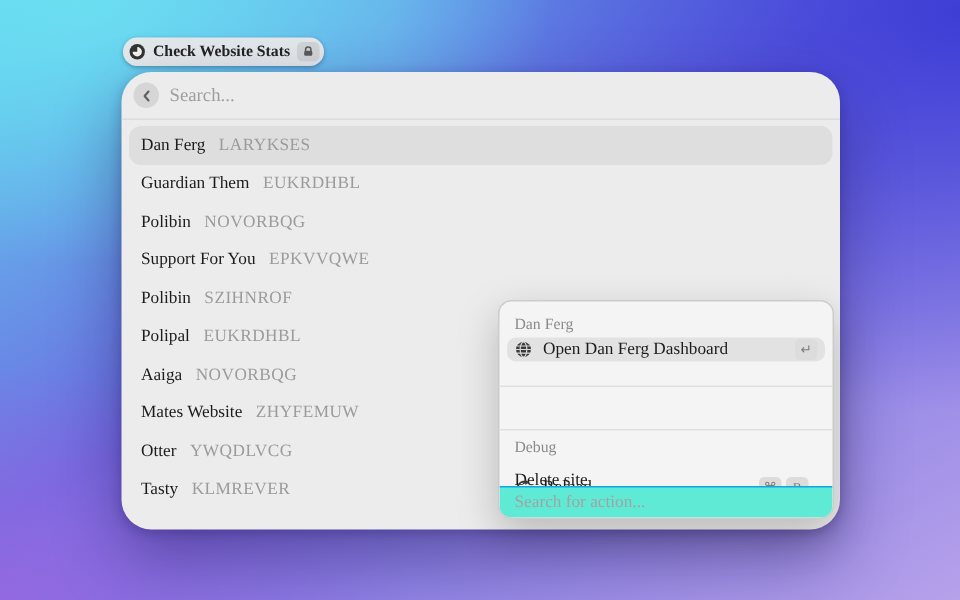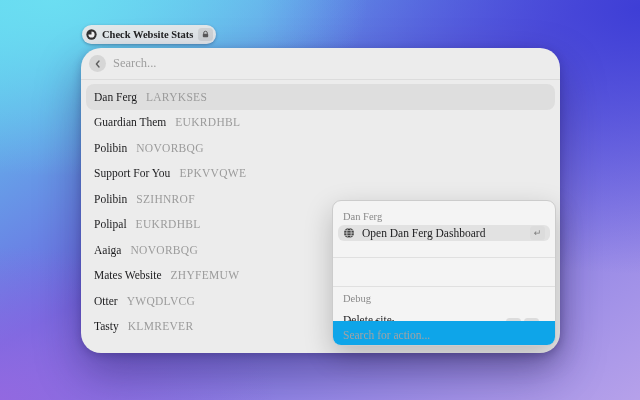--- a/index.html
+++ b/index.html
@@ -77,22 +77,22 @@
   .m-item.selected{background:#e2e2e2;}
   .m-item-label{font-size:11.5px;font-weight:500;color:#1c1c1e;white-space:nowrap;}
   .m-divider{position:absolute;left:0;right:0;height:1px;background:#e0e0e0;}
   .keycap{
     min-width:15px;height:14px;border-radius:3.5px;background:#dcdcdc;
     display:flex;align-items:center;justify-content:center;
     font-size:9px;color:#7c7c7c;padding:0 2px;box-sizing:border-box;
   }
   .m-spacer{margin-left:auto;display:flex;gap:3px;}
   .menu-footer{
-    position:absolute;left:0;right:0;bottom:0;height:20px;background:#0ea5e9;
-    border-top:4px solid #0ea5e9;display:flex;align-items:center;padding:0 10px;
+    position:absolute;left:0;right:0;bottom:0;height:20px;background:#5eead4;
+    border-top:1px solid #0ea5e9;display:flex;align-items:center;padding:0 10px;
   }
   .action-input{
     width:100%;border:none;background:transparent;outline:none;
     font-family:inherit;font-size:11.5px;color:#333;padding:0;
   }
   .action-input::placeholder{color:#a3a3a3;}
   .icon-12{width:12px;height:12px;display:flex;flex:0 0 auto;}
 </style>
 </head>
 <body>

